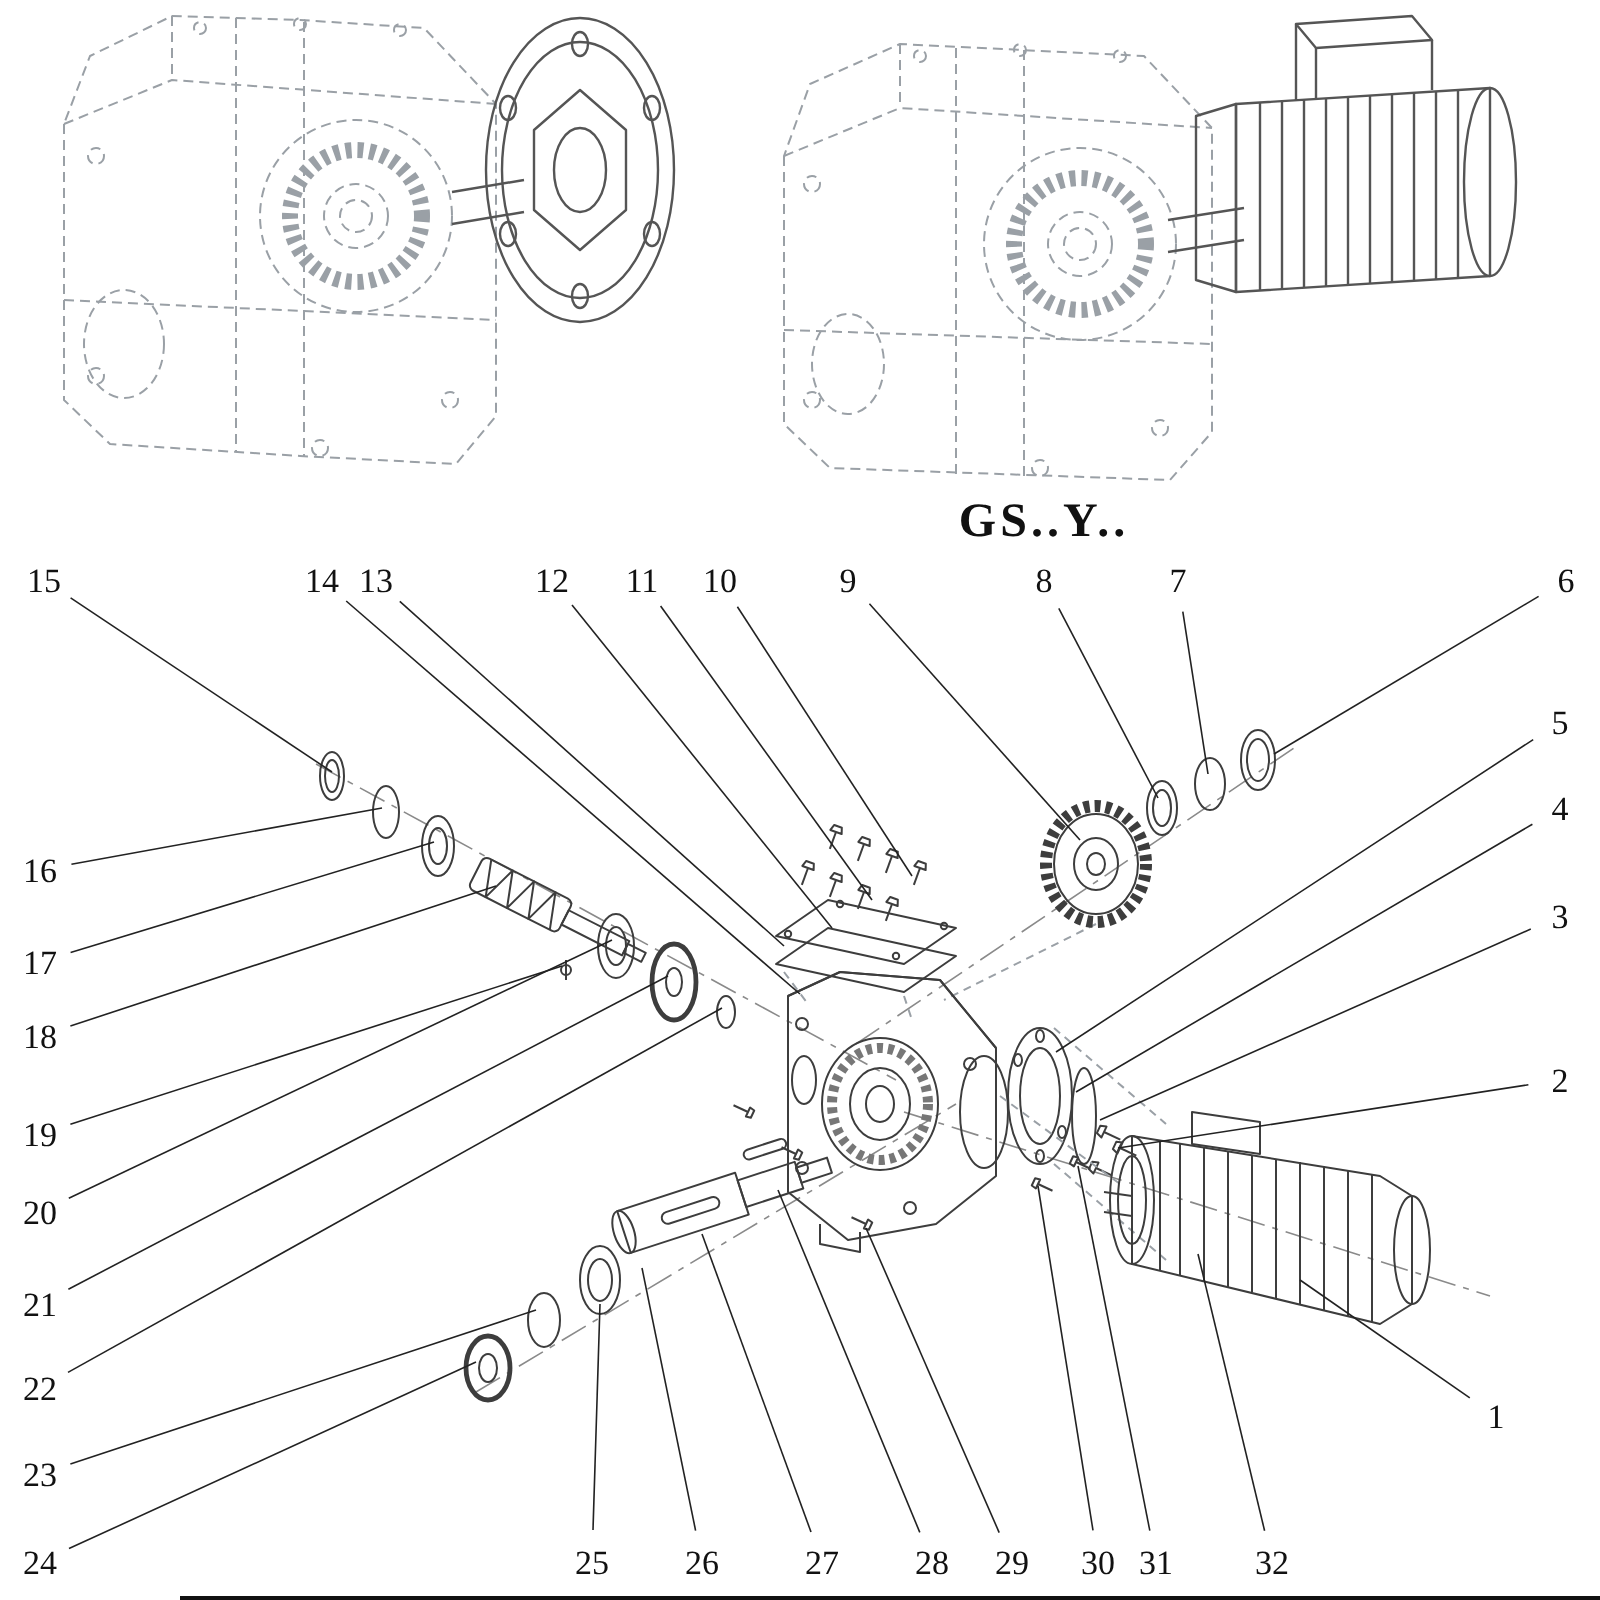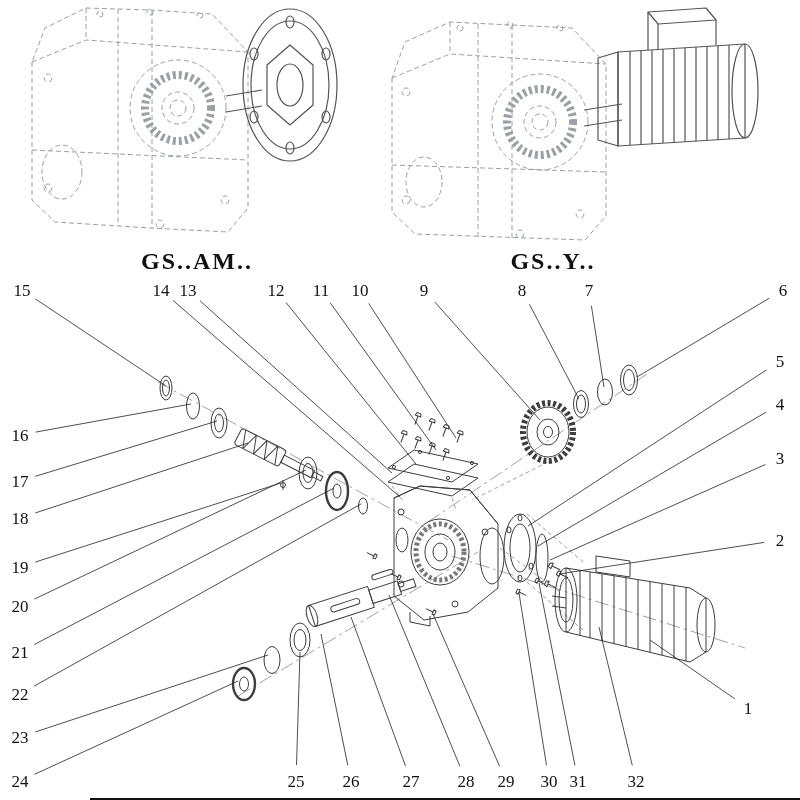--- a/index.html
+++ b/index.html
@@ -383,18 +383,17 @@
         <text x="351" y="787">26</text>
         <text x="411" y="787">27</text>
         <text x="466" y="787">28</text>
         <text x="506" y="787">29</text>
         <text x="549" y="787">30</text>
         <text x="578" y="787">31</text>
         <text x="636" y="787">32</text>
       </g>
 </svg>
 
-<div class="variant-label" style="left:197px; top:248px;">GS..AM..</div>
-<div class="variant-label" style="left:553px; top:248px;">GS..Y..</div>
+<div class="variant-label" style="left:522px; top:248px;">GS..Y..</div>
 
 <div class="bottom-rule"></div>
 
 </div>
 
 </body></html>

